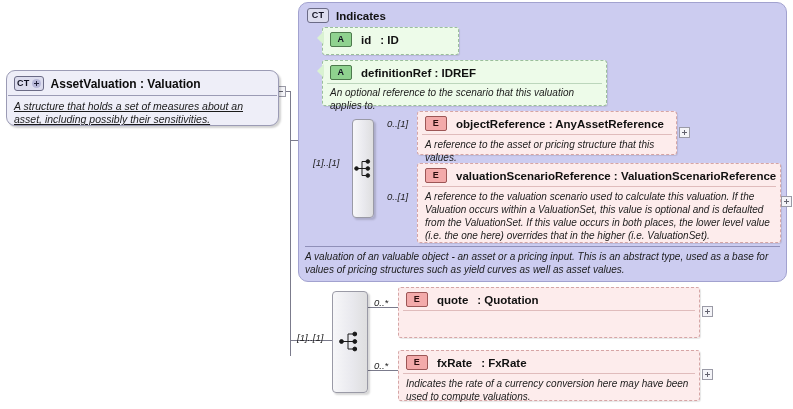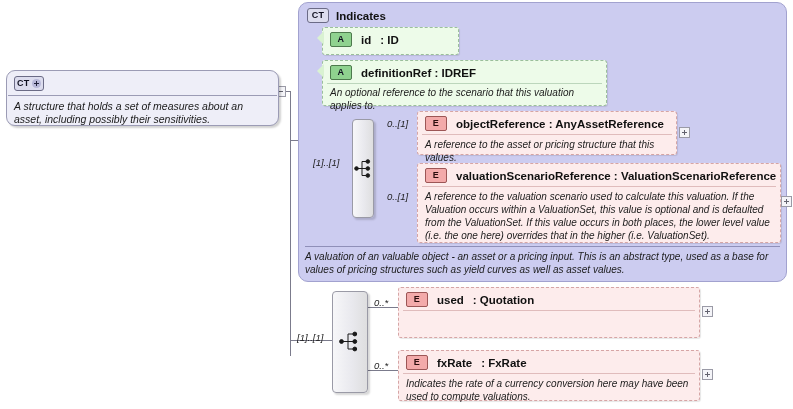--- a/index.html
+++ b/index.html
@@ -37,21 +37,21 @@
     box-shadow:2px 2px 2px rgba(0,0,0,.18);
   }
   .ctbox .title{
     display:flex;align-items:center;gap:7px;
     padding:5px 8px 4px 7px;
     font-size:12px;font-weight:bold;color:#0c0c0c;
   }
   .ctbox .divider{height:1px;background:#9b9bb5;margin:0 1px;}
   .ctbox .doc{
     padding:4px 7px 5px 7px;
-    font-size:10.5px;font-style:italic;color:#1a1a1a;line-height:1.28;
+    font-size:10.5px;font-style:italic;color:#1a1a1a;line-height:1.28;text-decoration:underline;
   }
 
   .badge{
     display:inline-flex;align-items:center;justify-content:center;
     border:1px solid #6b6b86;border-radius:3px;
     background:#dcdcee;
     font-size:9px;font-weight:bold;font-style:normal;color:#101020;
     letter-spacing:.3px;
     padding:0 2px;height:13px;min-width:16px;line-height:1;
   }
@@ -177,20 +177,21 @@
 
   <div class="line h" style="left:368px;top:307px;width:30px;"></div>
   <div class="line h" style="left:368px;top:370px;width:30px;"></div>
 
   <div class="ctbox" style="left:6px;top:70px;width:271px;height:54px;">
     <div class="title">
       <span class="badge">
         <span>CT</span>
           <span class="pl"></span>
       </span>
+      <span>AssetValuation : Valuation</span>
     </div>
     <div class="divider"></div>
     <div class="doc">A structure that holds a set of measures about an asset, including possibly their sensitivities.</div>
   </div>
 
   <div class="group" style="left:298px;top:2px;width:487px;height:278px;">
     <div class="ghead">
       <span class="badge ct2">
           <span>CT</span>
         </span>
@@ -281,21 +282,21 @@
     </svg>
   </div>
   <div class="card" style="left:297px;top:332px;">[1]..[1]</div>
 
   <div class="card" style="left:374px;top:297px;">0..*</div>
   <div class="elem" style="left:398px;top:287px;width:300px;height:49px;">
     <div class="erow">
       <span class="badge E">
           <span>E</span>
         </span>
-      <span>used</span>
+      <span>quote</span>
       <span>: Quotation</span>
     </div>
     <div class="ediv"></div>
   </div>
   <div class="pm plus" style="left:702px;top:306px;"></div>
 
   <div class="card" style="left:374px;top:360px;">0..*</div>
   <div class="elem" style="left:398px;top:350px;width:300px;height:49px;">
     <div class="erow">
       <span class="badge E">

